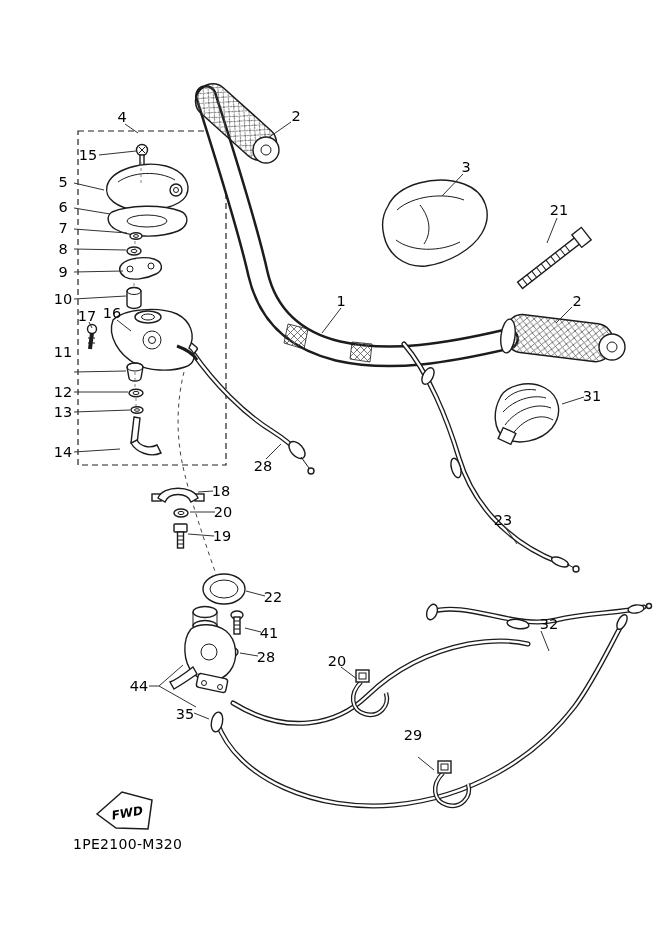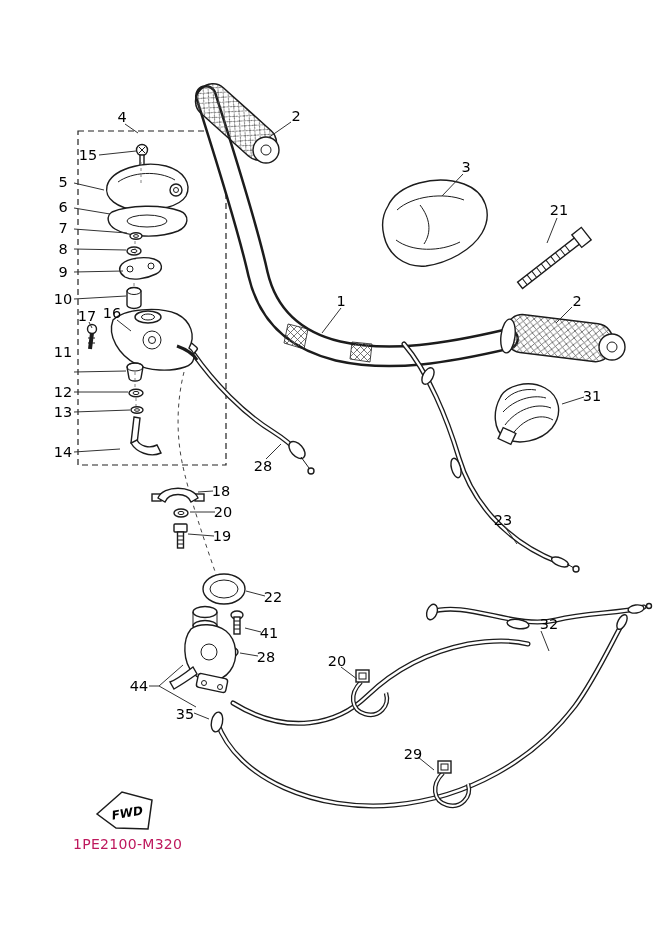--- a/index.html
+++ b/index.html
@@ -7,21 +7,21 @@
     position:relative; width:661px; height:935px; background:#ffffff;
     font-family:"DejaVu Sans", "Liberation Sans", sans-serif; color:#111;
     overflow:hidden;
   }
   .stage svg { position:absolute; left:0; top:0; }
   .callout {
     position:absolute; transform:translate(-50%,-50%);
     font-size:14.5px; color:#000; white-space:nowrap; user-select:none;
   }
   .diagram-code {
-    position:absolute; left:73px; top:836px; font-size:14px; letter-spacing:.3px; color:#be185d;
+    position:absolute; left:73px; top:836px; font-size:14px; letter-spacing:.3px; color:#000000;
   }
   
   .bar-o { fill:none; stroke:#1c1c1c; stroke-width:22; stroke-linecap:round; }
   .bar-i { fill:none; stroke:#ffffff; stroke-width:17; stroke-linecap:round; }
   .co    { fill:none; stroke:#1c1c1c; stroke-width:5; stroke-linecap:round; }
   .ci    { fill:none; stroke:#ffffff; stroke-width:2.4; stroke-linecap:round; }
   .part  { fill:#ffffff; stroke:#1c1c1c; stroke-width:1.4; }
   .thin  { fill:none; stroke:#1c1c1c; stroke-width:1; }
   .lead  { fill:none; stroke:#333333; stroke-width:1; }
   .dash  { fill:none; stroke:#444444; stroke-width:1; stroke-dasharray:4,4; }
@@ -251,19 +251,19 @@
   <span class="callout" style="left:222px; top:536px">19</span>
   <span class="callout" style="left:223px; top:512px">20</span>
   <span class="callout" style="left:559px; top:210px">21</span>
   <span class="callout" style="left:263px; top:466px">28</span>
   <span class="callout" style="left:503px; top:520px">23</span>
   <span class="callout" style="left:139px; top:686px">44</span>
   <span class="callout" style="left:185px; top:714px">35</span>
   <span class="callout" style="left:273px; top:597px">22</span>
   <span class="callout" style="left:269px; top:633px">41</span>
   <span class="callout" style="left:266px; top:657px">28</span>
-  <span class="callout" style="left:413px; top:754px">29</span>
+  <span class="callout" style="left:413px; top:735px">29</span>
   <span class="callout" style="left:337px; top:661px">20</span>
   <span class="callout" style="left:592px; top:396px">31</span>
   <span class="callout" style="left:549px; top:624px">32</span>
 
   <div class="diagram-code">1PE2100-M320</div>
 </div>
 
 </body></html>

